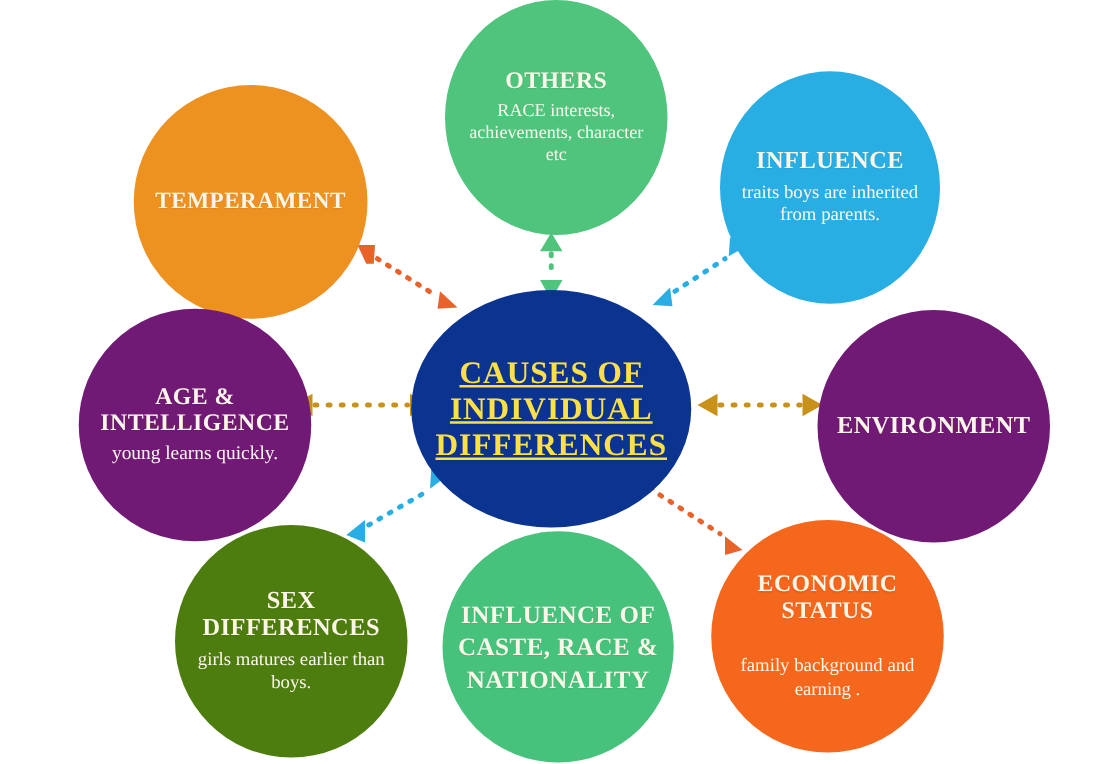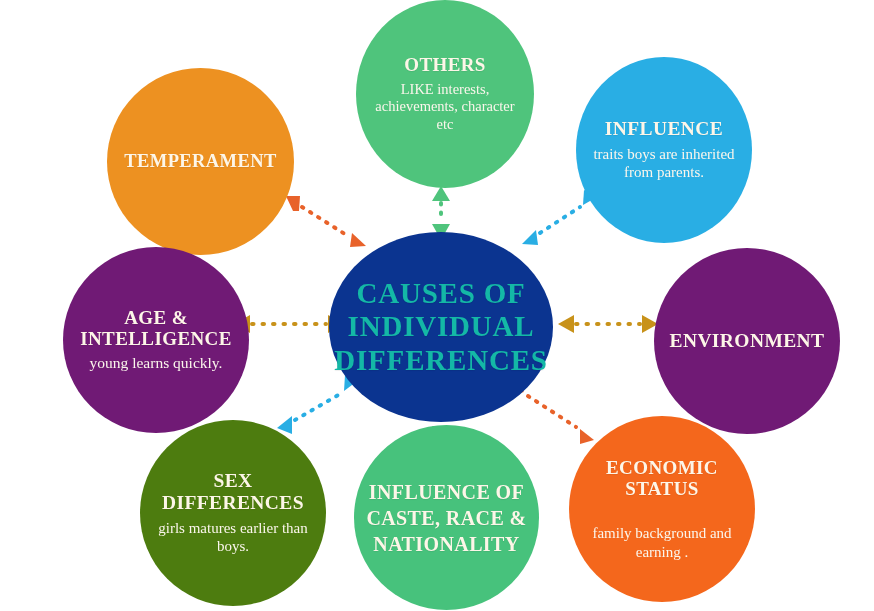--- a/index.html
+++ b/index.html
@@ -52,25 +52,26 @@
   
   #hub {
     left: 329px;
     top: 232px;
     width: 224px;
     height: 190px;
     background: #0b3490;
     z-index: 5;
   }
   #hub .title {
-    font-size: 29px;
+    font-size: 25px;
     letter-spacing: 0.8px;
     line-height: 1.16;
-    color: #14b8a6;
+    color: #fde047;
     margin: 0;
+    text-decoration: underline;
   }
   
   #n-temperament {
     left: 107px; top: 68px; width: 187px; height: 187px;
     background: #ed9121;
   }
   #n-others {
     left: 356px; top: 0px; width: 178px; height: 188px;
     background: #4fc47c;
   }
@@ -179,21 +180,21 @@
       <div>DIFFERENCES</div>
     </div>
   </div>
 
   <div class="node" id="n-temperament">
     <div class="title">TEMPERAMENT</div>
   </div>
 
   <div class="node" id="n-others">
     <div class="title">OTHERS</div>
-    <div class="desc">LIKE interests, achievements, character etc</div>
+    <div class="desc">RACE interests, achievements, character etc</div>
   </div>
 
   <div class="node" id="n-heredity">
     <div class="title">INFLUENCE</div>
     <div class="desc">traits boys are inherited from parents.</div>
   </div>
 
   <div class="node" id="n-environment">
     <div class="title">ENVIRONMENT</div>
   </div>

